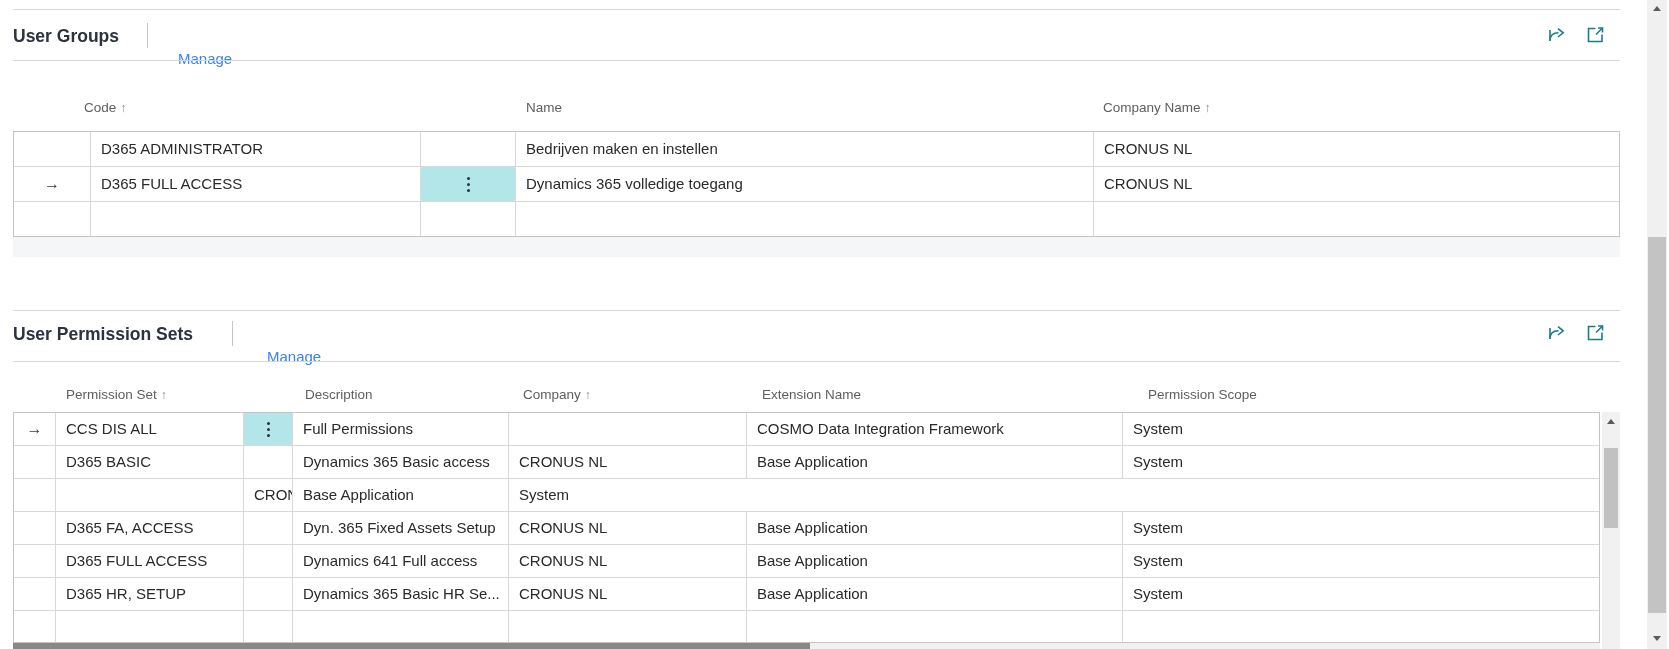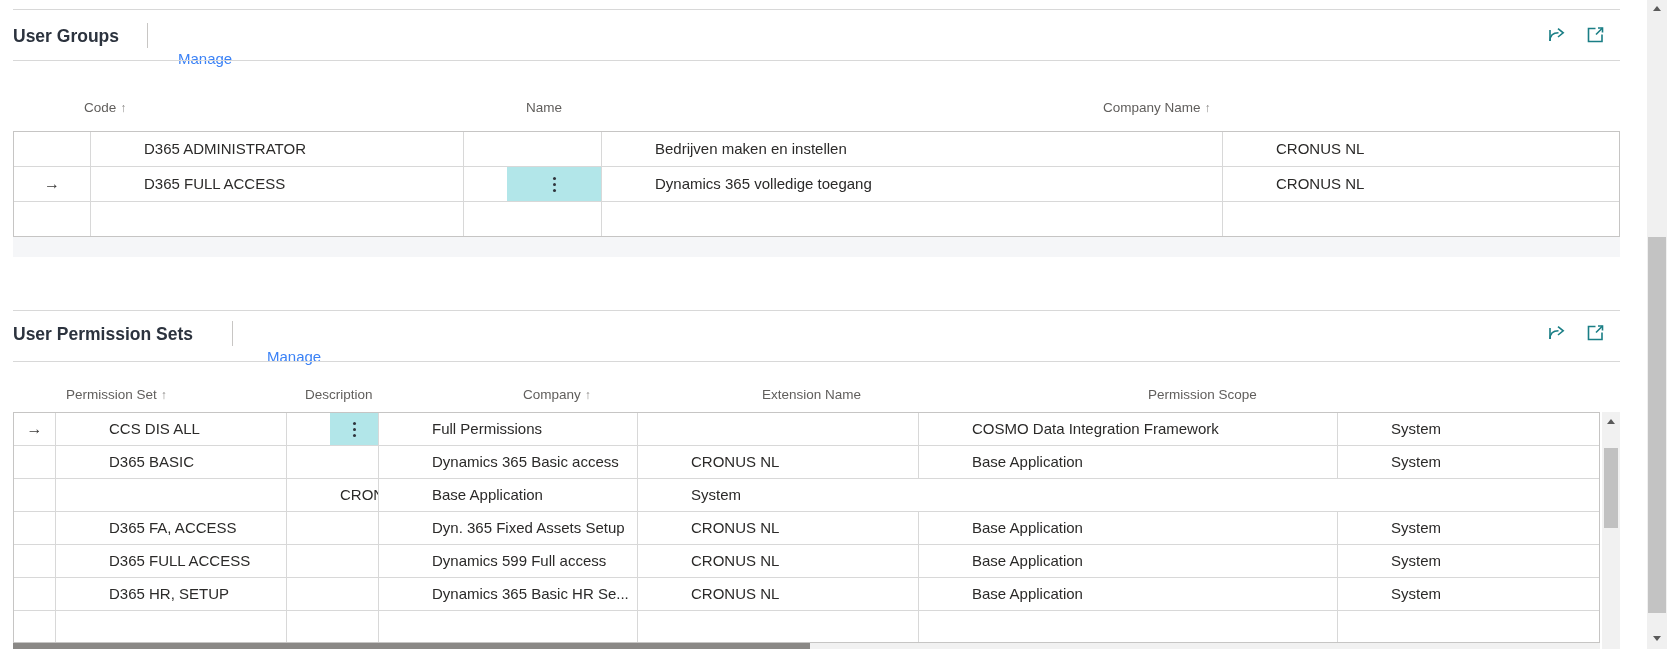--- a/index.html
+++ b/index.html
@@ -8,21 +8,21 @@
   .hr{position:absolute;left:13px;width:1607px;height:1px;background:#d8d8d8;}
   .sec-title{position:absolute;left:13px;font-size:17.5px;line-height:20px;font-weight:700;color:#2c333e;white-space:nowrap;}
   .vdiv{position:absolute;width:1px;height:25px;background:#c8c6c4;}
   .manage{position:absolute;font-size:15px;line-height:18px;color:#3b82f6;cursor:pointer;white-space:nowrap;margin-top:21px;}
   .icon-btn{position:absolute;width:22px;height:22px;display:flex;align-items:center;justify-content:center;cursor:pointer;}
   .col-h{position:absolute;font-size:13.5px;line-height:16px;color:#605e5c;white-space:nowrap;cursor:pointer;}
   .sort{color:#8a8886;font-size:12px;margin-left:4px;}
   .tbl{position:absolute;left:13px;border:1px solid #c6c5c4;box-sizing:border-box;background:#fff;overflow:hidden;}
   .t1{top:131px;width:1607px;height:106px;}
   .t2{top:412px;width:1587px;height:231px;}
-  .row{display:grid;border-bottom:1px solid #d8d8d8;gap:43px;}
+  .row{display:grid;border-bottom:1px solid #d8d8d8;}
   .t1 .row{grid-template-columns:77px 330px 95px 578px 1fr;height:34px;}
   .t2 .row{grid-template-columns:42px 188px 49px 216px 238px 376px 1fr;height:32px;}
   .t1 .row:last-child,.t2 .row:last-child{border-bottom:none;}
   .cell{border-right:1px solid #d8d8d8;padding:0 8px 0 10px;font-size:15px;white-space:nowrap;overflow:hidden;color:#2b2a29;}
   .t1 .cell{line-height:34px;}
   .t2 .cell{line-height:32px;}
   .cell:last-child{border-right:none;}
   .cell.ctr{display:flex;align-items:center;justify-content:center;padding:0;}
   .cell.sel{background:#b2e6e9;}
   .rowarrow{font-size:16px;color:#3b3a39;}
@@ -183,21 +183,21 @@
       <div class="cell ctr"></div>
       <div class="cell">Dyn. 365 Fixed Assets Setup</div>
       <div class="cell">CRONUS NL</div>
       <div class="cell">Base Application</div>
       <div class="cell">System</div>
     </div>
     <div class="row">
       <div class="cell ctr"></div>
       <div class="cell">D365 FULL ACCESS</div>
       <div class="cell ctr"></div>
-      <div class="cell">Dynamics 599 Full access</div>
+      <div class="cell">Dynamics 641 Full access</div>
       <div class="cell">CRONUS NL</div>
       <div class="cell">Base Application</div>
       <div class="cell">System</div>
     </div>
     <div class="row">
       <div class="cell ctr"></div>
       <div class="cell">D365 HR, SETUP</div>
       <div class="cell ctr"></div>
       <div class="cell">Dynamics 365 Basic HR Se...</div>
       <div class="cell">CRONUS NL</div>

